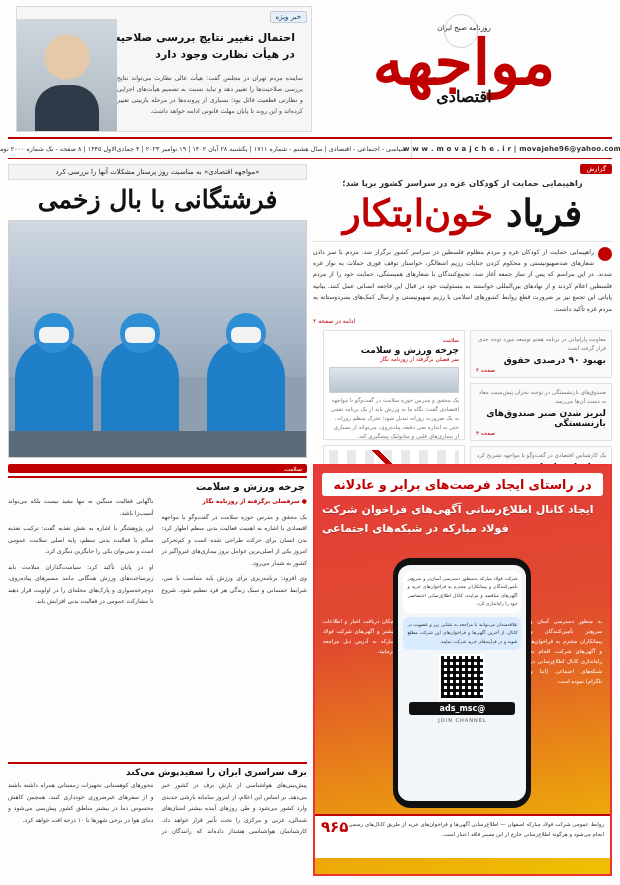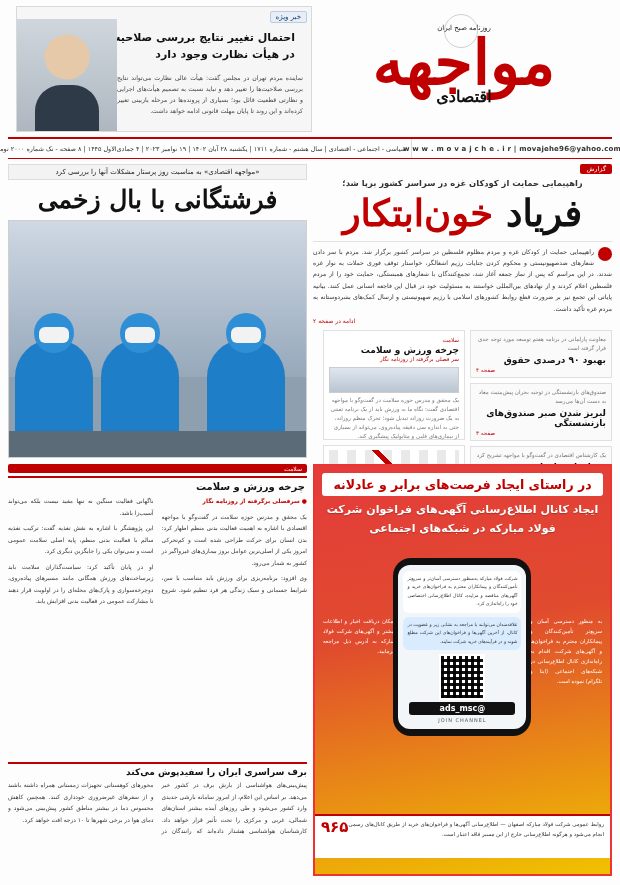--- a/index.html
+++ b/index.html
@@ -320,30 +320,30 @@
     font-size: 12.5px;
     font-weight: 700;
     text-align: center;
     padding: 4px 2px;
     border-radius: 3px;
   }
   .ad-h2 {
     color: #fff;
     font-size: 11px;
     font-weight: 700;
-    text-align: center;
+    text-align: left;
     line-height: 1.7;
     margin-top: 5px;
     text-shadow: 0 1px 1px rgba(0,0,0,.25);
   }
   .ad-phone {
     position: absolute;
     left: 50%; transform: translateX(-50%);
     top: 92px;
-    width: 138px; height: 178px;
+    width: 138px; height: 250px;
     background: #111;
     border-radius: 18px;
     padding: 7px 5px;
   }
   .ad-screen {
     width: 100%; height: 100%;
     background: #f2f6f8;
     border-radius: 12px;
     overflow: hidden;
     position: relative;

